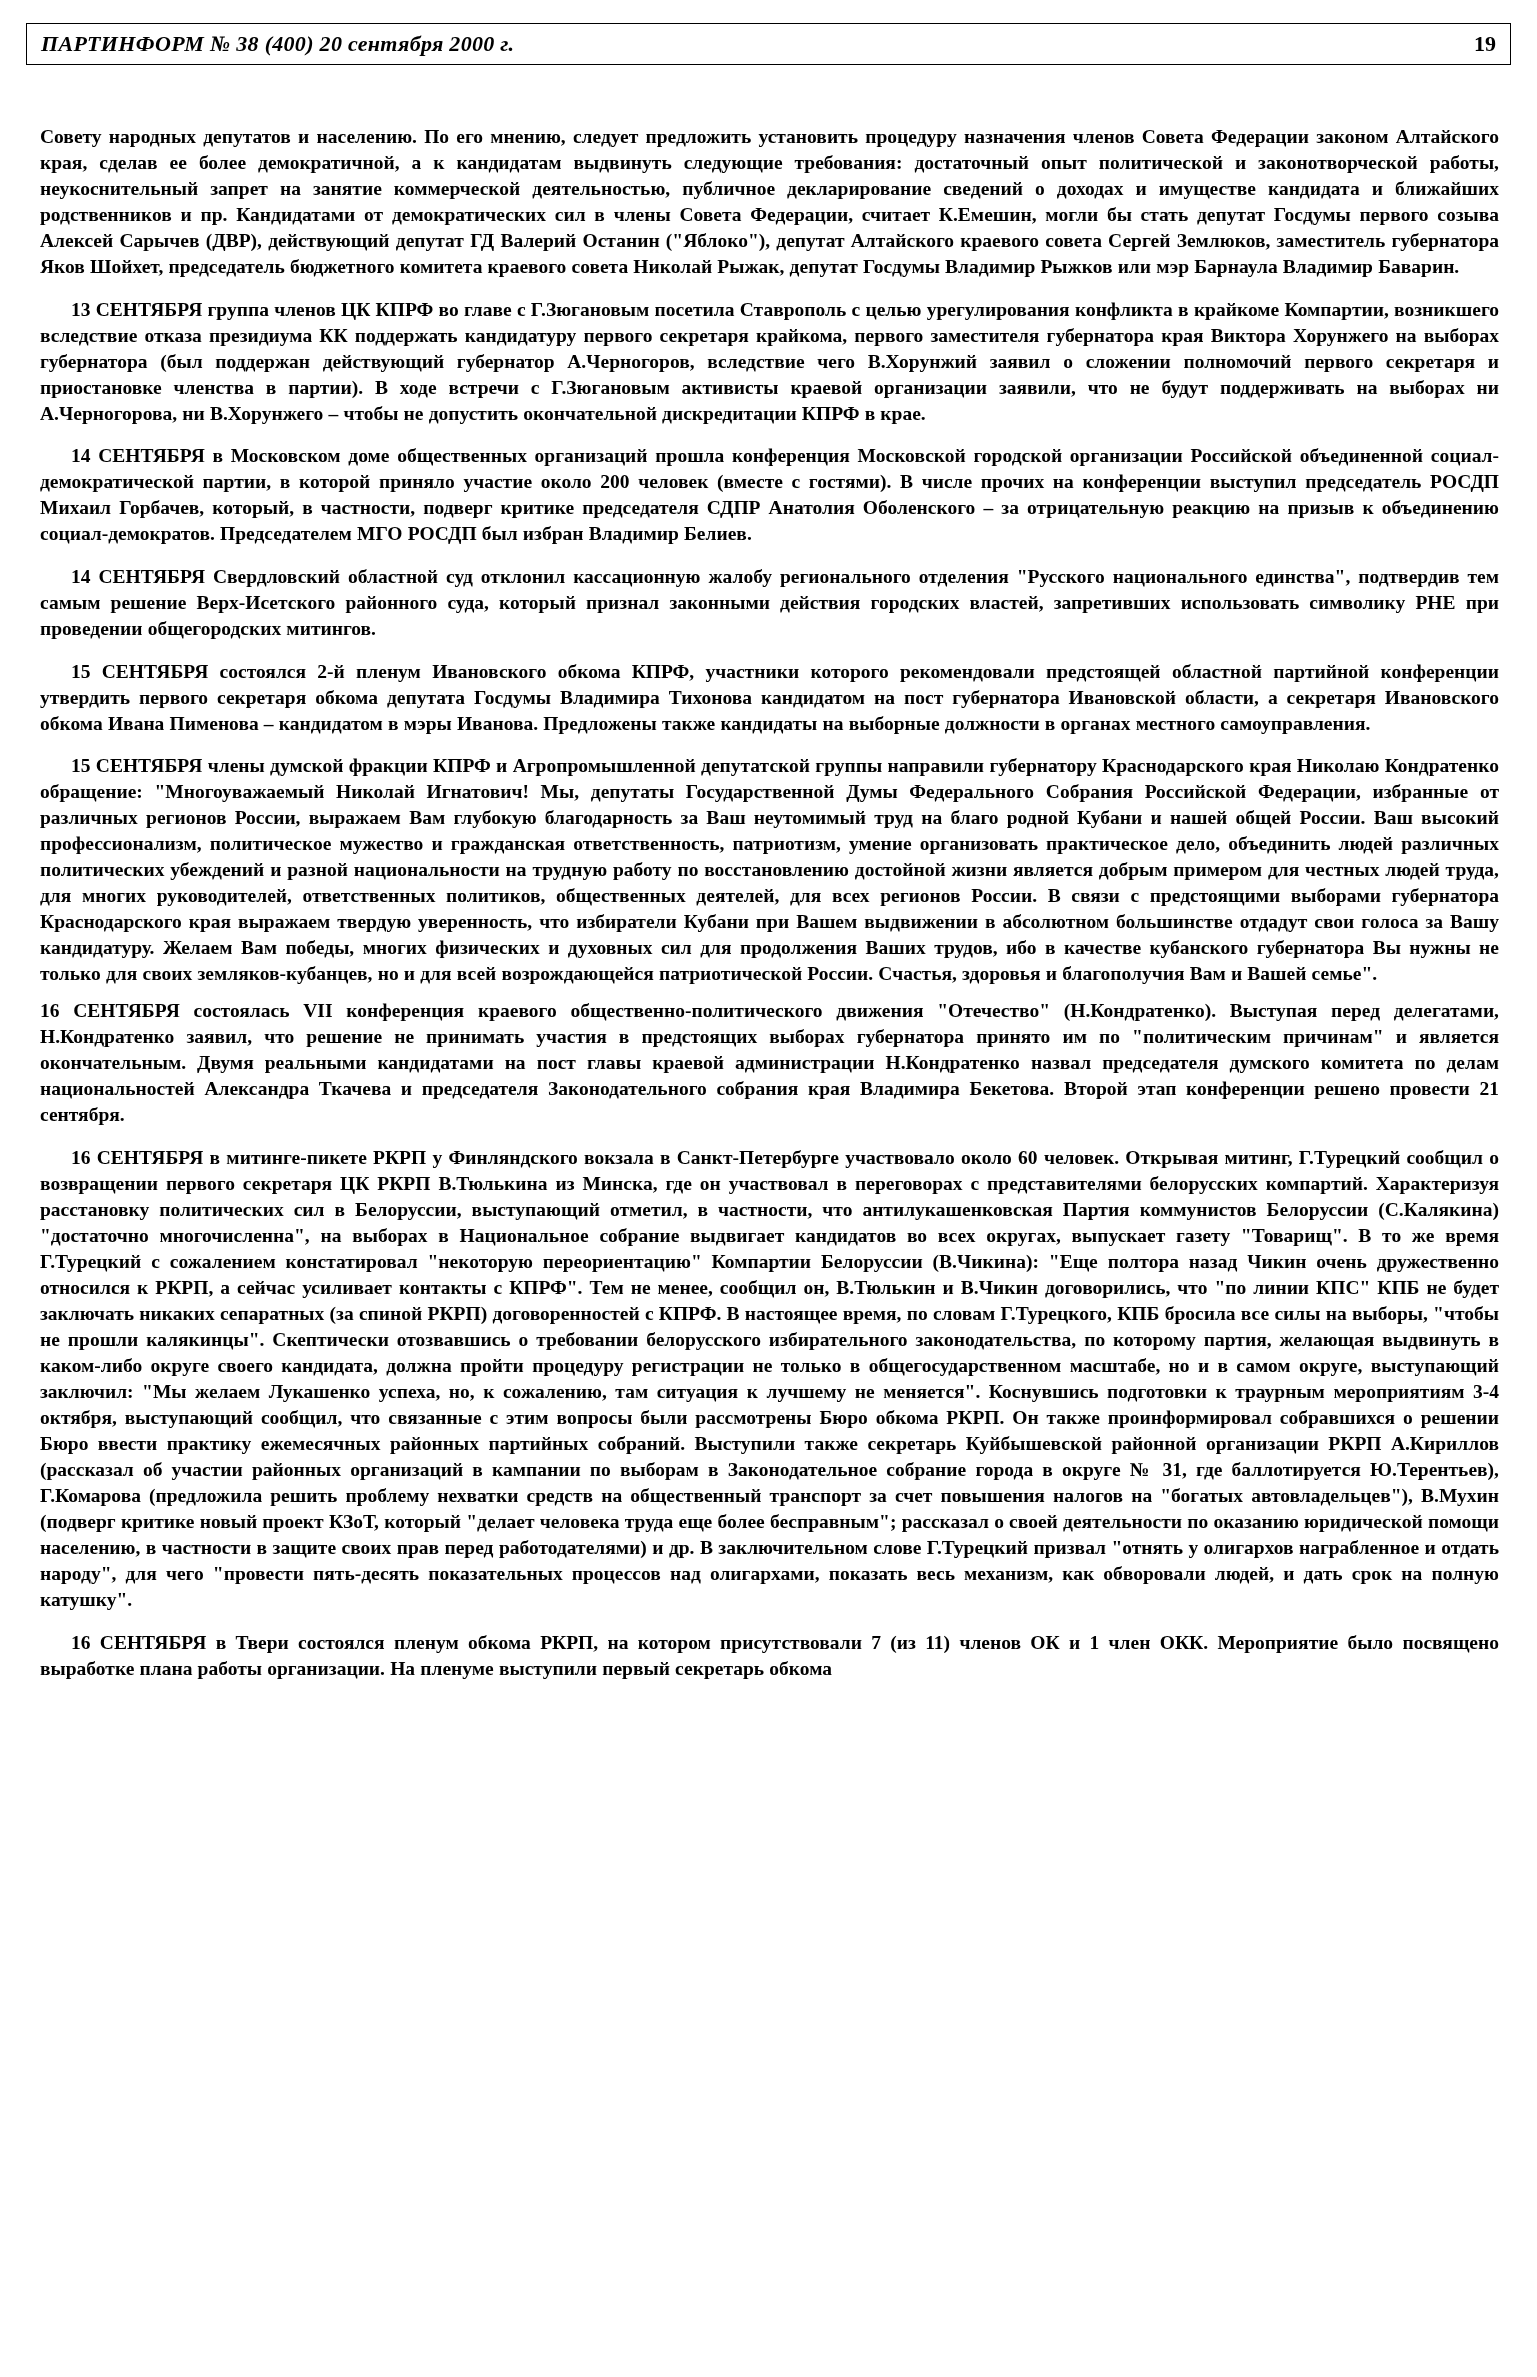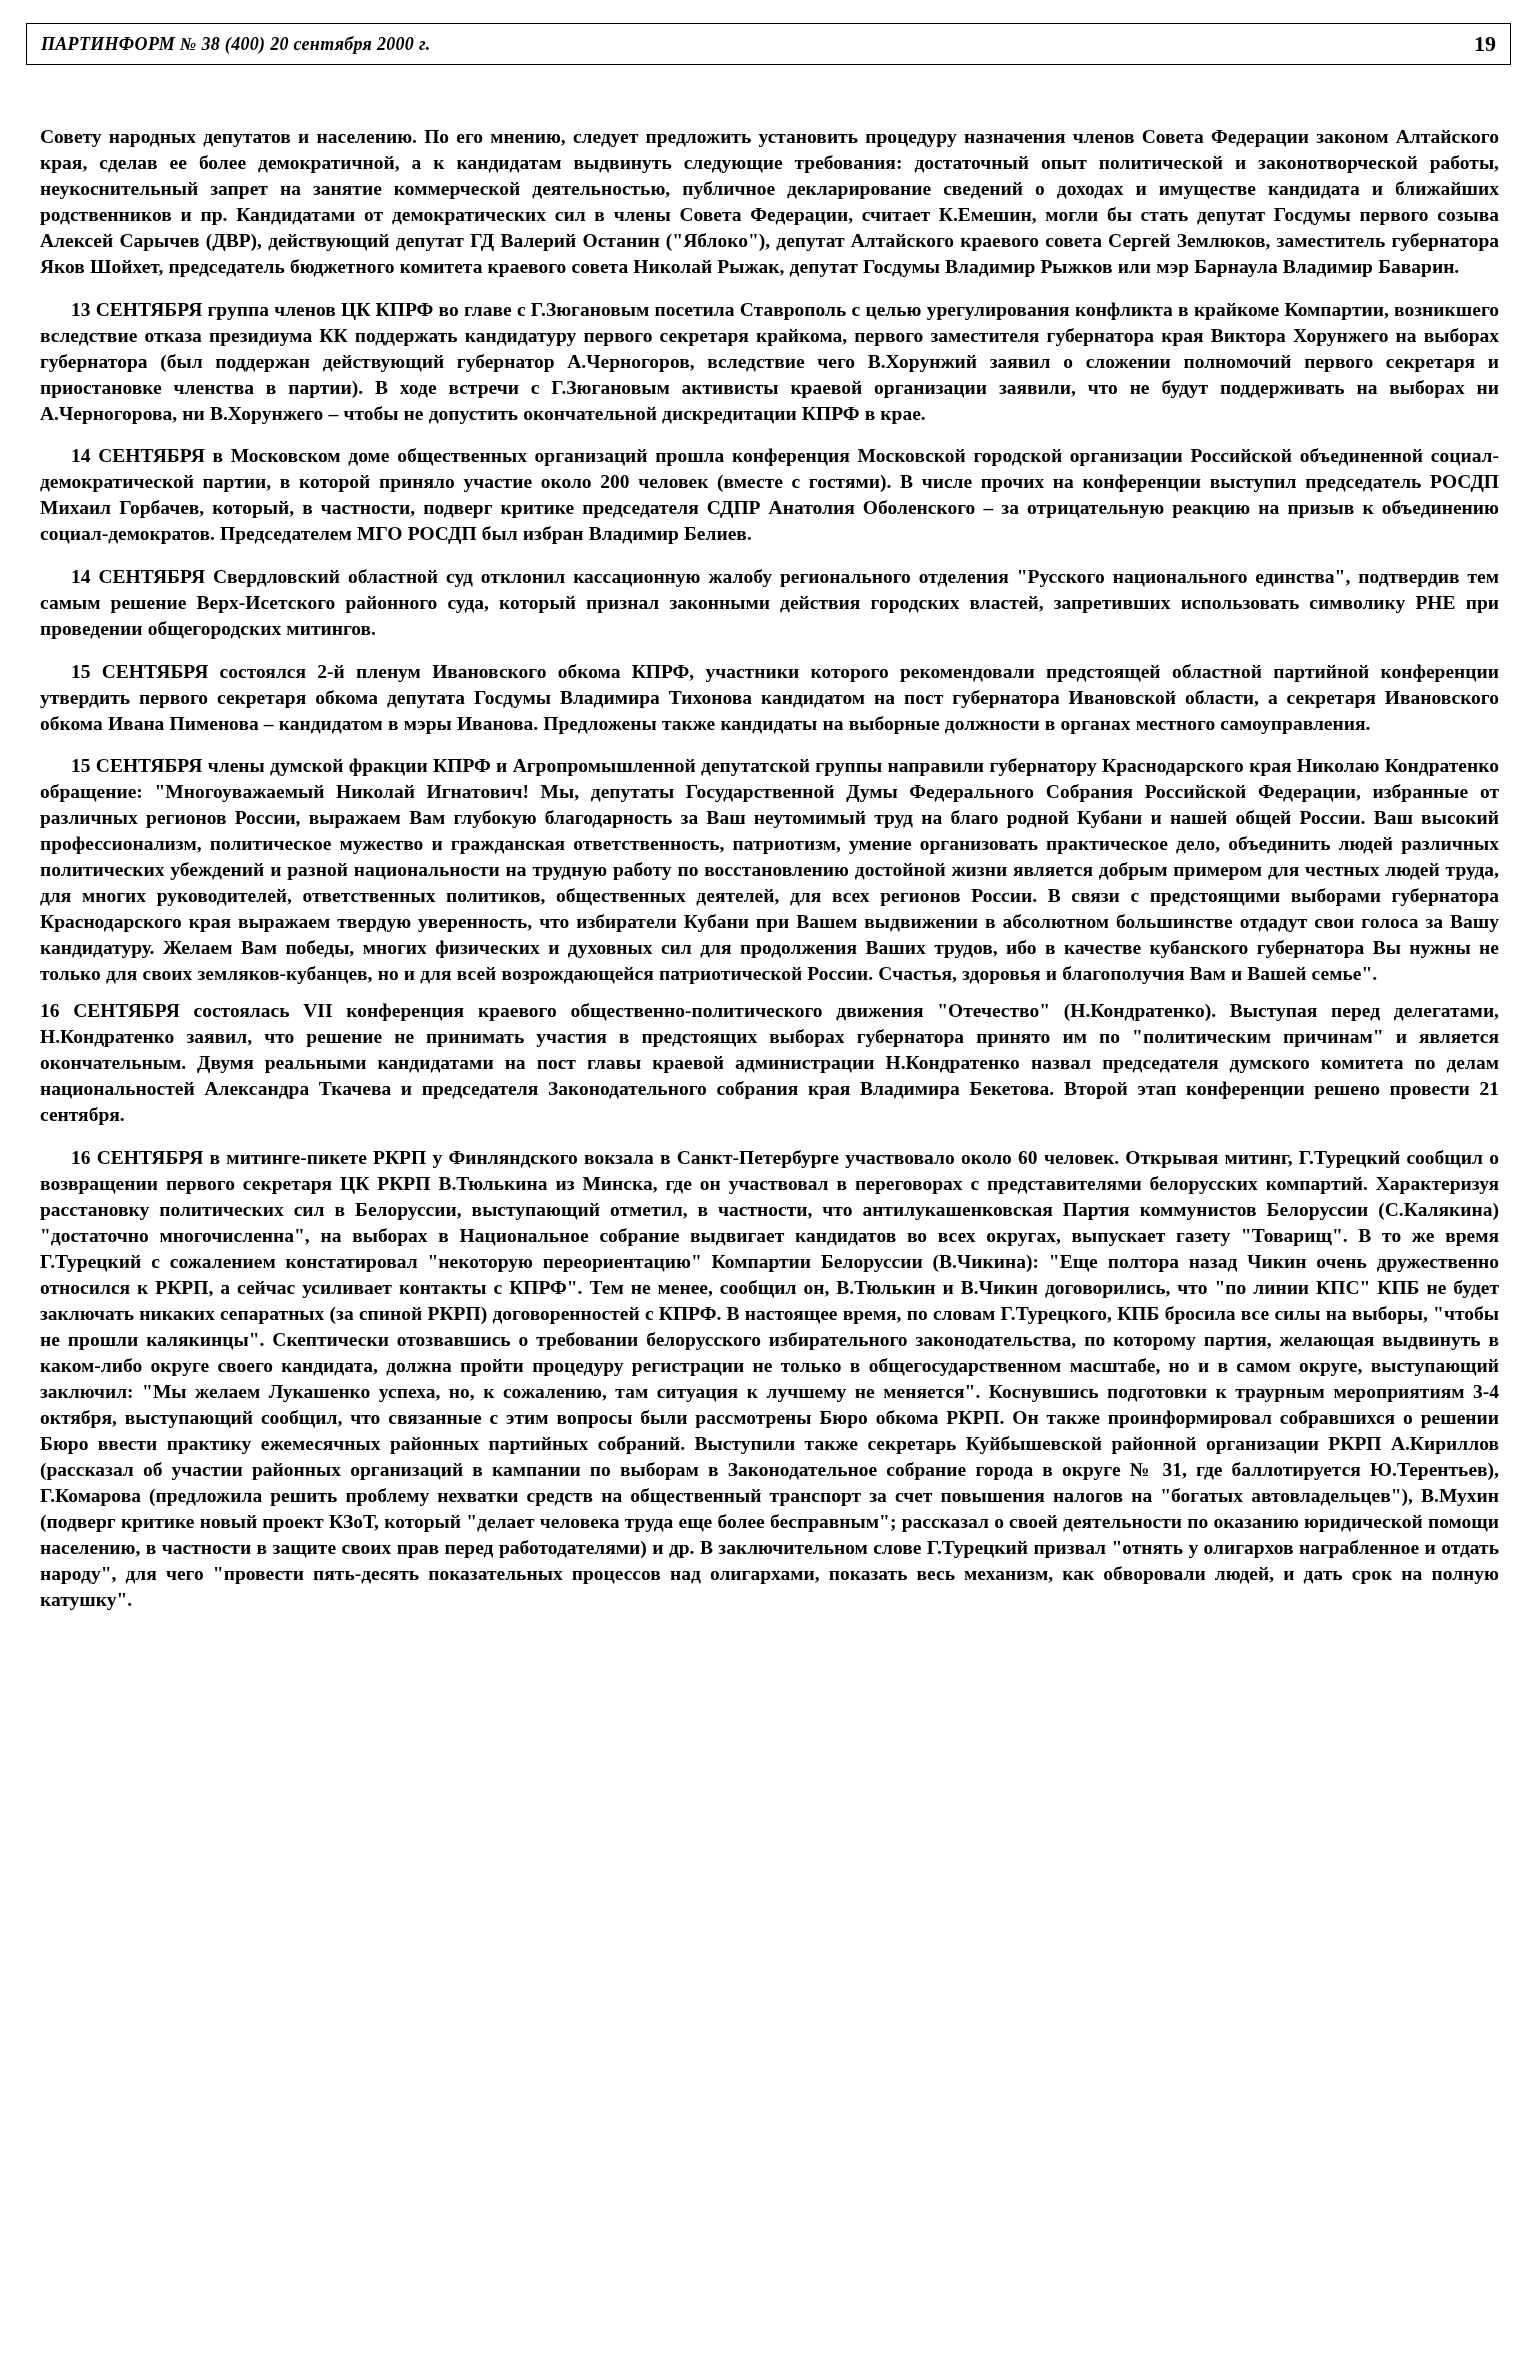--- a/index.html
+++ b/index.html
@@ -30,21 +30,21 @@
     box-sizing: border-box;
     display: flex;
     align-items: center;
     justify-content: space-between;
     padding: 0 14px;
   }
   .header-title {
     font-family: "Liberation Serif", serif;
     font-style: italic;
     font-weight: bold;
-    font-size: 18px;
+    font-size: 22px;
     letter-spacing: 0.3px;
     white-space: nowrap;
   }
   .header-page {
     font-family: "Liberation Serif", serif;
     font-weight: bold;
     font-size: 22px;
   }
   .content {
     position: absolute;
@@ -83,16 +83,17 @@
 
   <div class="content">
     <p class="para">Совету народных депутатов и населению. По его мнению, следует предложить установить процедуру назначения членов Совета Федерации законом Алтайского края, сделав ее более демократичной, а к кандидатам выдвинуть следующие требования: достаточный опыт политической и законотворческой работы, неукоснительный запрет на занятие коммерческой деятельностью, публичное декларирование сведений о доходах и имуществе кандидата и ближайших родственников и пр. Кандидатами от демократических сил в члены Совета Федерации, считает К.Емешин, могли бы стать депутат Госдумы первого созыва Алексей Сарычев (ДВР), действующий депутат ГД Валерий Останин ("Яблоко"), депутат Алтайского краевого совета Сергей Землюков, заместитель губернатора Яков Шойхет, председатель бюджетного комитета краевого совета Николай Рыжак, депутат Госдумы Владимир Рыжков или мэр Барнаула Владимир Баварин.</p>
     <p class="para indent">13 СЕНТЯБРЯ группа членов ЦК КПРФ во главе с Г.Зюгановым посетила Ставрополь с целью урегулирования конфликта в крайкоме Компартии, возникшего вследствие отказа президиума КК поддержать кандидатуру первого секретаря крайкома, первого заместителя губернатора края Виктора Хорунжего на выборах губернатора (был поддержан действующий губернатор А.Черногоров, вследствие чего В.Хорунжий заявил о сложении полномочий первого секретаря и приостановке членства в партии). В ходе встречи с Г.Зюгановым активисты краевой организации заявили, что не будут поддерживать на выборах ни А.Черногорова, ни В.Хорунжего – чтобы не допустить окончательной дискредитации КПРФ в крае.</p>
     <p class="para indent">14 СЕНТЯБРЯ в Московском доме общественных организаций прошла конференция Московской городской организации Российской объединенной социал-демократической партии, в которой приняло участие около 200 человек (вместе с гостями). В числе прочих на конференции выступил председатель РОСДП Михаил Горбачев, который, в частности, подверг критике председателя СДПР Анатолия Оболенского – за отрицательную реакцию на призыв к объединению социал-демократов. Председателем МГО РОСДП был избран Владимир Белиев.</p>
     <p class="para indent">14 СЕНТЯБРЯ Свердловский областной суд отклонил кассационную жалобу регионального отделения "Русского национального единства", подтвердив тем самым решение Верх-Исетского районного суда, который признал законными действия городских властей, запретивших использовать символику РНЕ при проведении общегородских митингов.</p>
     <p class="para indent">15 СЕНТЯБРЯ состоялся 2-й пленум Ивановского обкома КПРФ, участники которого рекомендовали предстоящей областной партийной конференции утвердить первого секретаря обкома депутата Госдумы Владимира Тихонова кандидатом на пост губернатора Ивановской области, а секретаря Ивановского обкома Ивана Пименова – кандидатом в мэры Иванова. Предложены также кандидаты на выборные должности в органах местного самоуправления.</p>
     <p class="para indent tight">15 СЕНТЯБРЯ члены думской фракции КПРФ и Агропромышленной депутатской группы направили губернатору Краснодарского края Николаю Кондратенко обращение: "Многоуважаемый Николай Игнатович! Мы, депутаты Государственной Думы Федерального Собрания Российской Федерации, избранные от различных регионов России, выражаем Вам глубокую благодарность за Ваш неутомимый труд на благо родной Кубани и нашей общей России. Ваш высокий профессионализм, политическое мужество и гражданская ответственность, патриотизм, умение организовать практическое дело, объединить людей различных политических убеждений и разной национальности на трудную работу по восстановлению достойной жизни является добрым примером для честных людей труда, для многих руководителей, ответственных политиков, общественных деятелей, для всех регионов России. В связи с предстоящими выборами губернатора Краснодарского края выражаем твердую уверенность, что избиратели Кубани при Вашем выдвижении в абсолютном большинстве отдадут свои голоса за Вашу кандидатуру. Желаем Вам победы, многих физических и духовных сил для продолжения Ваших трудов, ибо в качестве кубанского губернатора Вы нужны не только для своих земляков-кубанцев, но и для всей возрождающейся патриотической России. Счастья, здоровья и благополучия Вам и Вашей семье".</p>
     <p class="para">16 СЕНТЯБРЯ состоялась VII конференция краевого общественно-политического движения "Отечество" (Н.Кондратенко). Выступая перед делегатами, Н.Кондратенко заявил, что решение не принимать участия в предстоящих выборах губернатора принято им по "политическим причинам" и является окончательным. Двумя реальными кандидатами на пост главы краевой администрации Н.Кондратенко назвал председателя думского комитета по делам национальностей Александра Ткачева и председателя Законодательного собрания края Владимира Бекетова. Второй этап конференции решено провести 21 сентября.</p>
     <p class="para indent">16 СЕНТЯБРЯ в митинге-пикете РКРП у Финляндского вокзала в Санкт-Петербурге участвовало около 60 человек. Открывая митинг, Г.Турецкий сообщил о возвращении первого секретаря ЦК РКРП В.Тюлькина из Минска, где он участвовал в переговорах с представителями белорусских компартий. Характеризуя расстановку политических сил в Белоруссии, выступающий отметил, в частности, что антилукашенковская Партия коммунистов Белоруссии (С.Калякина) "достаточно многочисленна", на выборах в Национальное собрание выдвигает кандидатов во всех округах, выпускает газету "Товарищ". В то же время Г.Турецкий с сожалением констатировал "некоторую переориентацию" Компартии Белоруссии (В.Чикина): "Еще полтора назад Чикин очень дружественно относился к РКРП, а сейчас усиливает контакты с КПРФ". Тем не менее, сообщил он, В.Тюлькин и В.Чикин договорились, что "по линии КПС" КПБ не будет заключать никаких сепаратных (за спиной РКРП) договоренностей с КПРФ. В настоящее время, по словам Г.Турецкого, КПБ бросила все силы на выборы, "чтобы не прошли калякинцы". Скептически отозвавшись о требовании белорусского избирательного законодательства, по которому партия, желающая выдвинуть в каком-либо округе своего кандидата, должна пройти процедуру регистрации не только в общегосударственном масштабе, но и в самом округе, выступающий заключил: "Мы желаем Лукашенко успеха, но, к сожалению, там ситуация к лучшему не меняется". Коснувшись подготовки к траурным мероприятиям 3-4 октября, выступающий сообщил, что связанные с этим вопросы были рассмотрены Бюро обкома РКРП. Он также проинформировал собравшихся о решении Бюро ввести практику ежемесячных районных партийных собраний. Выступили также секретарь Куйбышевской районной организации РКРП А.Кириллов (рассказал об участии районных организаций в кампании по выборам в Законодательное собрание города в округе № 31, где баллотируется Ю.Терентьев), Г.Комарова (предложила решить проблему нехватки средств на общественный транспорт за счет повышения налогов на "богатых автовладельцев"), В.Мухин (подверг критике новый проект КЗоТ, который "делает человека труда еще более бесправным"; рассказал о своей деятельности по оказанию юридической помощи населению, в частности в защите своих прав перед работодателями) и др. В заключительном слове Г.Турецкий призвал "отнять у олигархов награбленное и отдать народу", для чего "провести пять-десять показательных процессов над олигархами, показать весь механизм, как обворовали людей, и дать срок на полную катушку".</p>
+    <p class="para indent">16 СЕНТЯБРЯ в Твери состоялся пленум обкома РКРП, на котором присутствовали 7 (из 11) членов ОК и 1 член ОКК. Мероприятие было посвящено выработке плана работы организации. На пленуме выступили первый секретарь обкома</p>
   </div>
 
 </div>
 
 
 </body></html>

